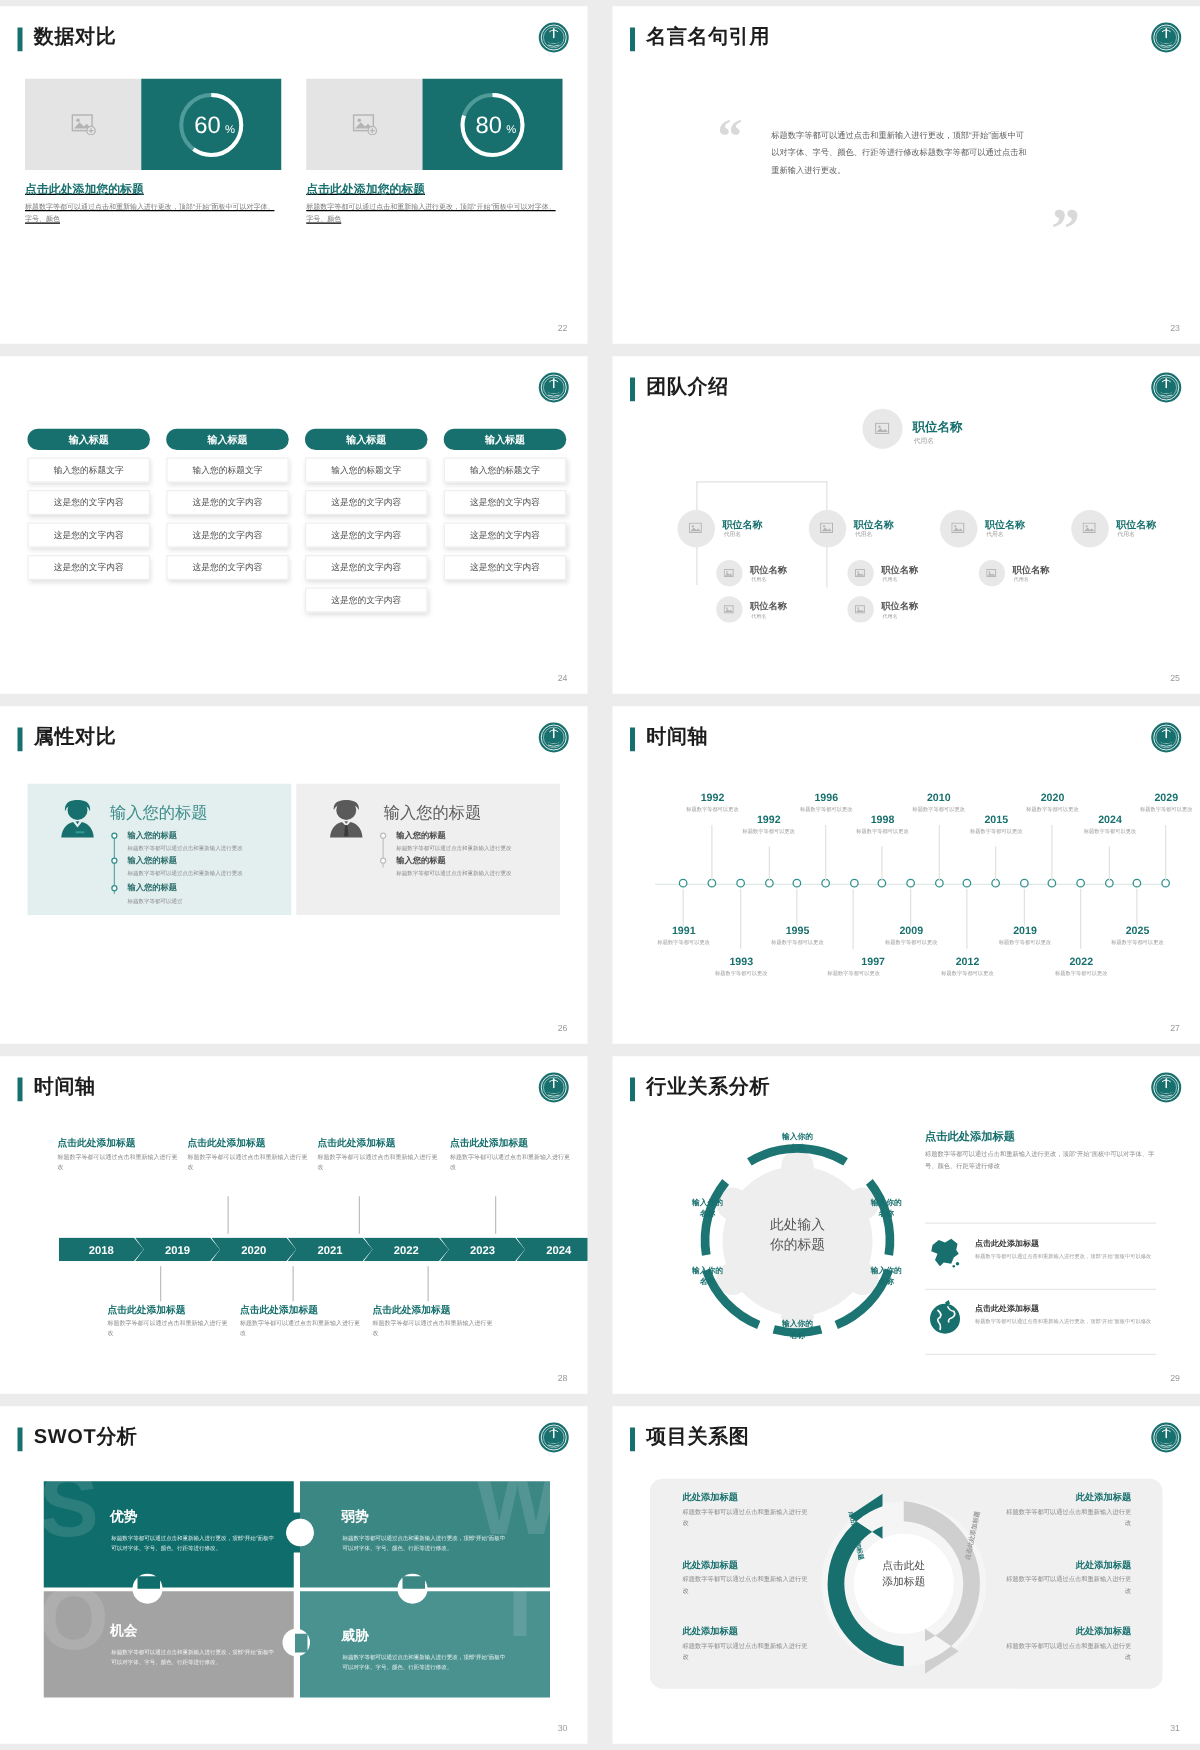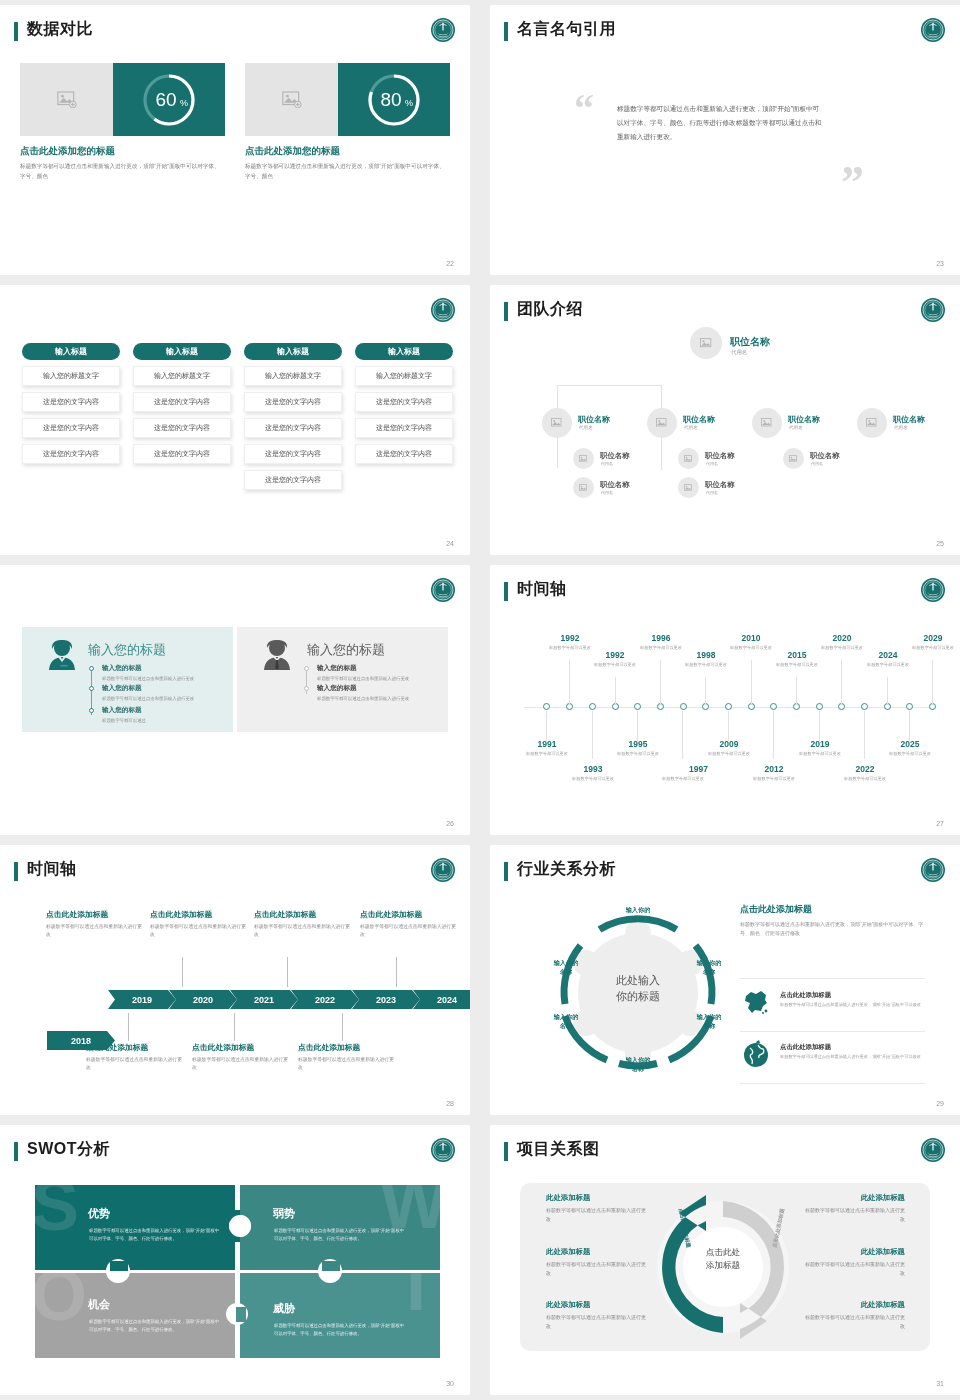--- a/index.html
+++ b/index.html
@@ -40,21 +40,21 @@
     position: absolute; right: 14px; top: 12px;
     width: 26px; height: 26px;
   }
   .pgnum {
     position: absolute; right: 16px; bottom: 8px;
     font-size: 7px; color: #999;
   }
 
   
   .dc-wrap { position: absolute; left: 20px; top: 58px; right: 20px; }
-  .dc-col { position: absolute; width: 205px; }
+  .dc-col { position: absolute; width: 205px; text-decoration: underline; }
   .dc-card { display: flex; height: 73px; }
   .dc-img { flex: 0 0 93px; background: #e4e4e4; display: flex; align-items: center; justify-content: center; }
   .dc-ring { flex: 1; background: #17706e; display: flex; align-items: center; justify-content: center; }
   .dc-h { margin-top: 9px; font-size: 9.5px; font-weight: bold; color: #17706e; }
   .dc-p { margin-top: 4px; font-size: 5.6px; color: #7a7a7a; line-height: 1.7; }
 
   
   .q-mark { position: absolute; font-family: "Liberation Serif", serif; color: #d9d9d9; font-weight: bold; line-height: .8; }
   .q-text { position: absolute; left: 127px; top: 97px; width: 205px; font-size: 6.6px; color: #5d5d5d; line-height: 2.1; }
 
@@ -98,21 +98,21 @@
   .tl-yr { position: absolute; font-size: 8.5px; font-weight: bold; color: #17706e; text-align: center; width: 50px; }
   .tl-sub { position: absolute; font-size: 4.2px; color: #9d9d9d; text-align: center; width: 50px; line-height: 1.6; }
 
   
   .cv {
     position: absolute; height: 19px; background: #17706e;
     color: #fff; font-size: 9px; font-weight: bold;
     display: flex; align-items: center; justify-content: center;
     clip-path: polygon(0 0, calc(100% - 8px) 0, 100% 50%, calc(100% - 8px) 100%, 0 100%, 7px 50%);
   }
-  .cv.first { clip-path: polygon(0 0, calc(100% - 8px) 0, 100% 50%, calc(100% - 8px) 100%, 0 100%); margin-top: 41px; }
+  .cv.first { clip-path: polygon(0 0, calc(100% - 8px) 0, 100% 50%, calc(100% - 8px) 100%, 0 100%); }
   .c28-h { font-size: 7.8px; font-weight: bold; color: #17706e; }
   .c28-p { font-size: 4.8px; color: #8a8a8a; line-height: 1.7; margin-top: 3px; }
   .c28-stem { position: absolute; width: 1px; background: #bfbfbf; }
 
   
   .g-lbl { position: absolute; font-size: 6.2px; font-weight: bold; color: #17706e; text-align: center; width: 44px; line-height: 1.5; }
   .g29-h { font-size: 9px; font-weight: bold; color: #17706e; }
   .g29-p { font-size: 5px; color: #8a8a8a; line-height: 1.8; margin-top: 4px; }
   .g29-row-h { font-size: 6.4px; font-weight: bold; color: #3a3a3a; }
   .g29-row-p { font-size: 4.2px; color: #9a9a9a; line-height: 1.6; margin-top: 2px; }
@@ -393,20 +393,24 @@
           <path d="M2.5 14 L8 8 L12 12 L15 9.5 L19 14 z" fill="#b4b4b4"></path>
         </svg>
     </div>
     <div class="tm-name" style="left:320px; top:166px; color:#545454; font-size:7.4px;">职位名称</div>
     <div class="tm-sub" style="left:321px; top:176px; font-size:4px;">代用名</div>
 
     <div class="pgnum">25</div>
   </div>
 
   <div class="slide">
+    <div class="s-title-row">
+      <div class="title-bar"></div>
+      <div class="s-title">属性对比</div>
+    </div>
     <div class="logo">
       <svg viewBox="0 0 52 52" width="26" height="26">
         <circle cx="26" cy="26" r="24" fill="#17706e"></circle>
         <circle cx="26" cy="26" r="20" fill="none" stroke="#fff" stroke-width="1.4"></circle>
         <circle cx="26" cy="26" r="16.5" fill="none" stroke="#fff" stroke-width="0.8"></circle>
         <path d="M26 12 v14" stroke="#fff" stroke-width="2.4" stroke-linecap="round"></path>
         <path d="M19 17 q7 -6 14 0" stroke="#fff" stroke-width="1.6" fill="none"></path>
         <path d="M14 32 q12 7 24 0 q-12 9 -24 0z" fill="#fff"></path>
         <path d="M17 38 q9 4 18 0" stroke="#fff" stroke-width="1.2" fill="none"></path>
       </svg>

